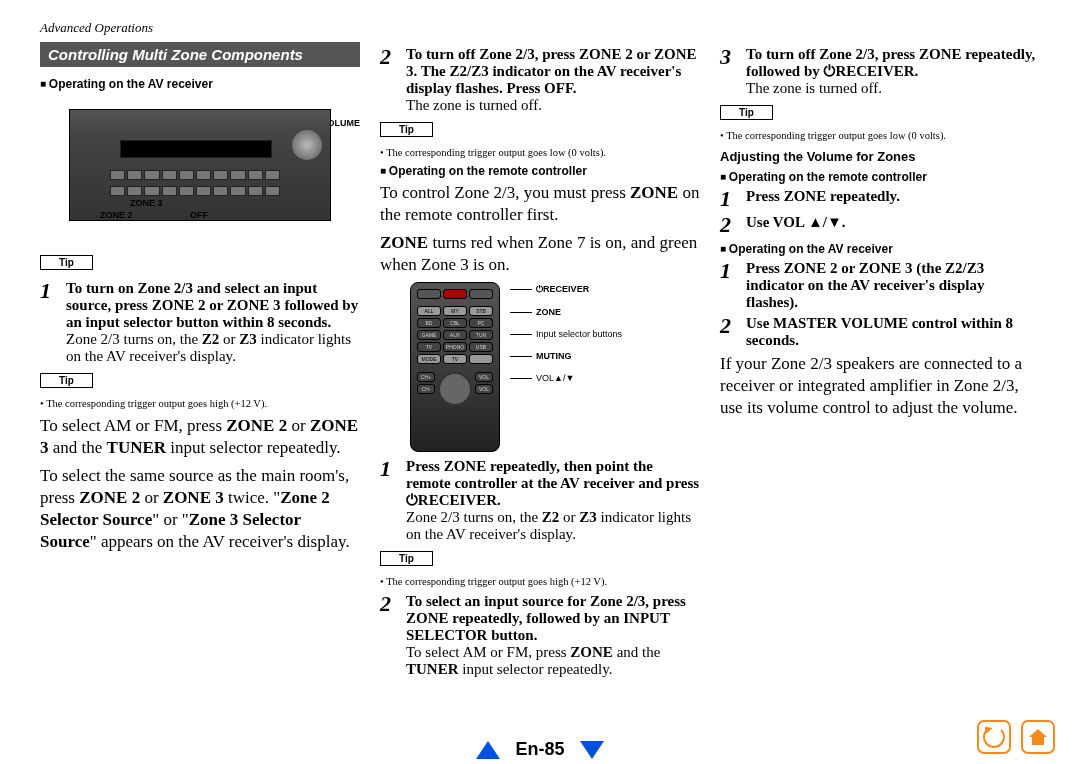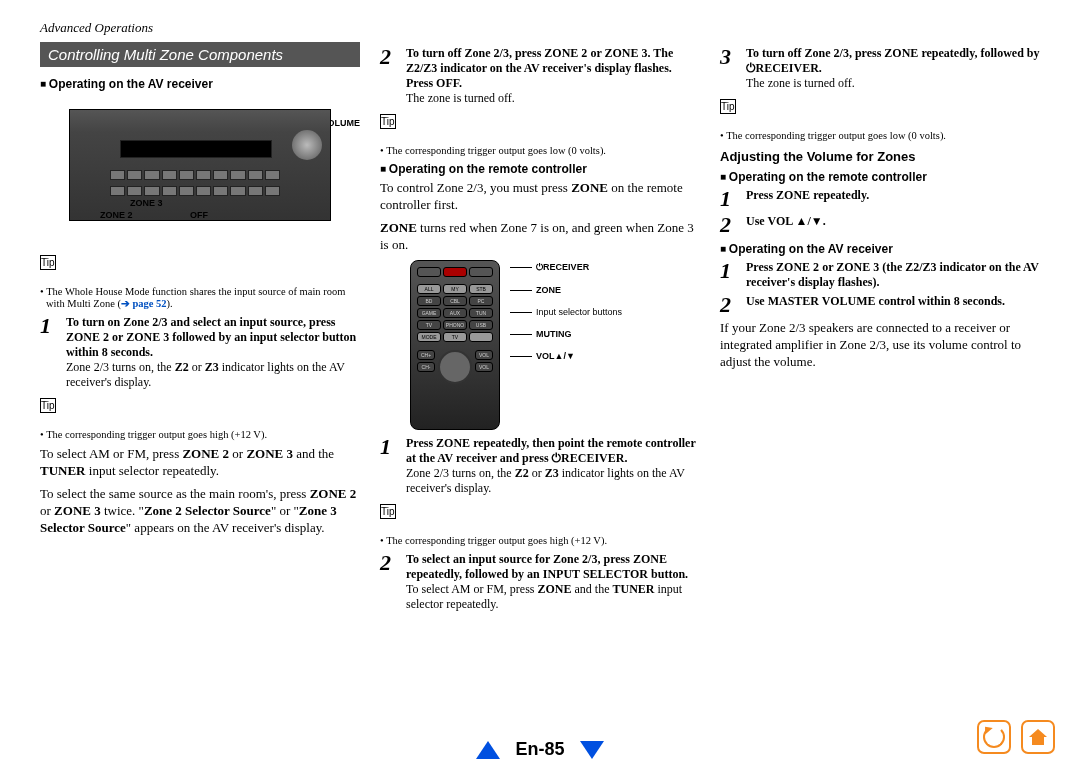--- a/index.html
+++ b/index.html
@@ -30,21 +30,21 @@
   }
   .col {
     flex: 1;
     min-width: 0;
   }
   .section-banner {
     background: #555;
     color: #fff;
     font-family: Arial, sans-serif;
     font-style: italic;
-    font-weight: normal;
+    font-weight: bold;
     font-size: 15px;
     padding: 4px 8px;
     margin-bottom: 10px;
   }
   .sub-bold {
     font-family: Arial, sans-serif;
     font-weight: bold;
     font-size: 12px;
     margin: 6px 0 4px 0;
   }
@@ -90,25 +90,25 @@
   .callout {
     position:absolute;
     font-family: Arial, sans-serif;
     font-size:9px;
     line-height:1.1;
     text-align:center;
   }
   .tip-box {
     display:inline-block;
     border:1px solid #000;
-    padding:1px 0;
-    font-family: Arial, sans-serif;
-    font-weight:normal;
+    padding:1px 18px;
+    font-family: Arial, sans-serif;
+    font-weight:bold;
     font-size:10px;
-    margin:4px 0 12px 0;
+    margin:4px 0 6px 0;
   }
   .bullet-small {
     font-size:10.5px;
     margin:4px 0 6px 0;
     padding-left:6px;
     text-indent:-6px;
   }
   .bullet-small::before{content:"• ";}
   .link {color:#0050c0; font-weight:bold;}
   .num-step {
@@ -120,27 +120,27 @@
     font-family:"Times New Roman",serif;
     font-style:italic;
     font-weight:bold;
     font-size:22px;
     line-height:1;
     width:18px;
     flex-shrink:0;
   }
   .num-step .body {
     flex:1;
-    font-size:12px;
+    font-size:15px;
   }
   .num-step .body .lead{
     font-family:"Times New Roman",serif;
     font-weight:bold;
   }
-  .para {margin:4px 0 6px 0; font-size:13px; line-height:1.3;}
+  .para {margin:4px 0 6px 0; font-size:17px; line-height:1.3;}
   b{font-weight:bold;}
 
   .remote-wrap {
     display:flex;
     align-items:flex-start;
     gap:10px;
     margin:6px 0 6px 30px;
     font-family: Arial, sans-serif;
     font-size:9px;
   }
@@ -250,23 +250,20 @@
               <span></span>
               <span></span>
             </div>
         </div>
         <div class="callout" style="left:90px;bottom:12px;font-weight:bold;">ZONE 3</div>
         <div class="callout" style="left:60px;bottom:0;font-weight:bold;">ZONE 2</div>
         <div class="callout" style="left:150px;bottom:0;font-weight:bold;">OFF</div>
       </div>
 
       <div class="tip-box">Tip</div>
-      <div class="bullet-small">
-        <span>The Whole House Mode function shares the input source of main room with Multi Zone (</span><a class="link">➔ page 52</a><span>).</span>
-      </div>
 
       <div class="num-step">
         <div class="num">1</div>
         <div class="body">
           <span class="lead"><span>To turn on Zone 2/3 and select an input source, press </span><b>ZONE 2</b><span> or </span><b>ZONE 3</b><span> followed by an input selector button within 8 seconds.</span></span><br>
           <span><span>Zone 2/3 turns on, the </span><b>Z2</b><span> or </span><b>Z3</b><span> indicator lights on the AV receiver's display.</span></span>
         </div>
       </div>
 
       <div class="tip-box">Tip</div>
@@ -343,21 +340,21 @@
                 <span class="btn dk">VOL</span>
                 <span class="btn dk">VOL</span>
               </div>
           </div>
         </div>
         <div class="remote-labels">
           <div style="font-weight:bold;">⏻RECEIVER</div>
           <div style="font-weight:bold;">ZONE</div>
           <div>Input selector buttons</div>
           <div style="font-weight:bold;">MUTING</div>
-          <div style="font-weight:bold;">VOL▲/▼</div>
+          <div style="font-weight:normal;">VOL▲/▼</div>
         </div>
       </div>
 
       <div class="num-step">
         <div class="num">1</div>
         <div class="body">
           <span class="lead"><span>Press </span><b>ZONE</b><span> repeatedly, then point the remote controller at the AV receiver and press </span><b>⏻RECEIVER</b><span>.</span></span><br>
           <span><span>Zone 2/3 turns on, the </span><b>Z2</b><span> or </span><b>Z3</b><span> indicator lights on the AV receiver's display.</span></span>
         </div>
       </div>

